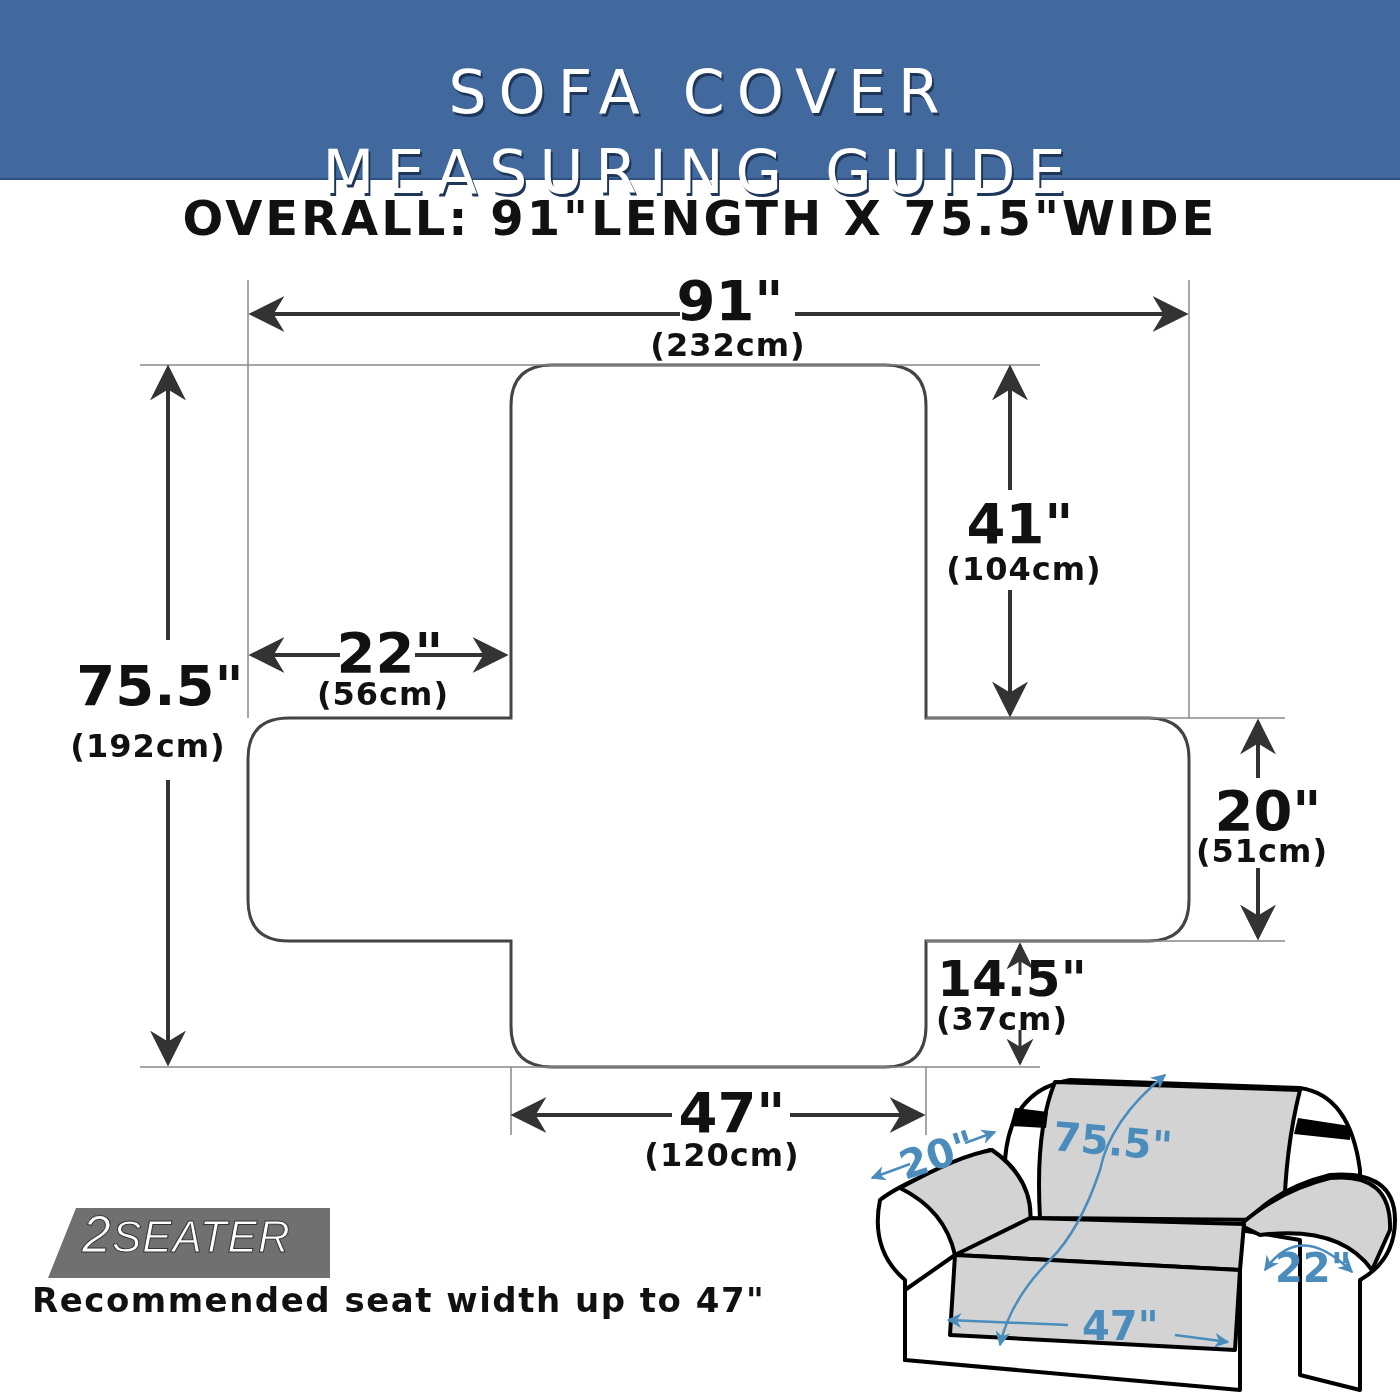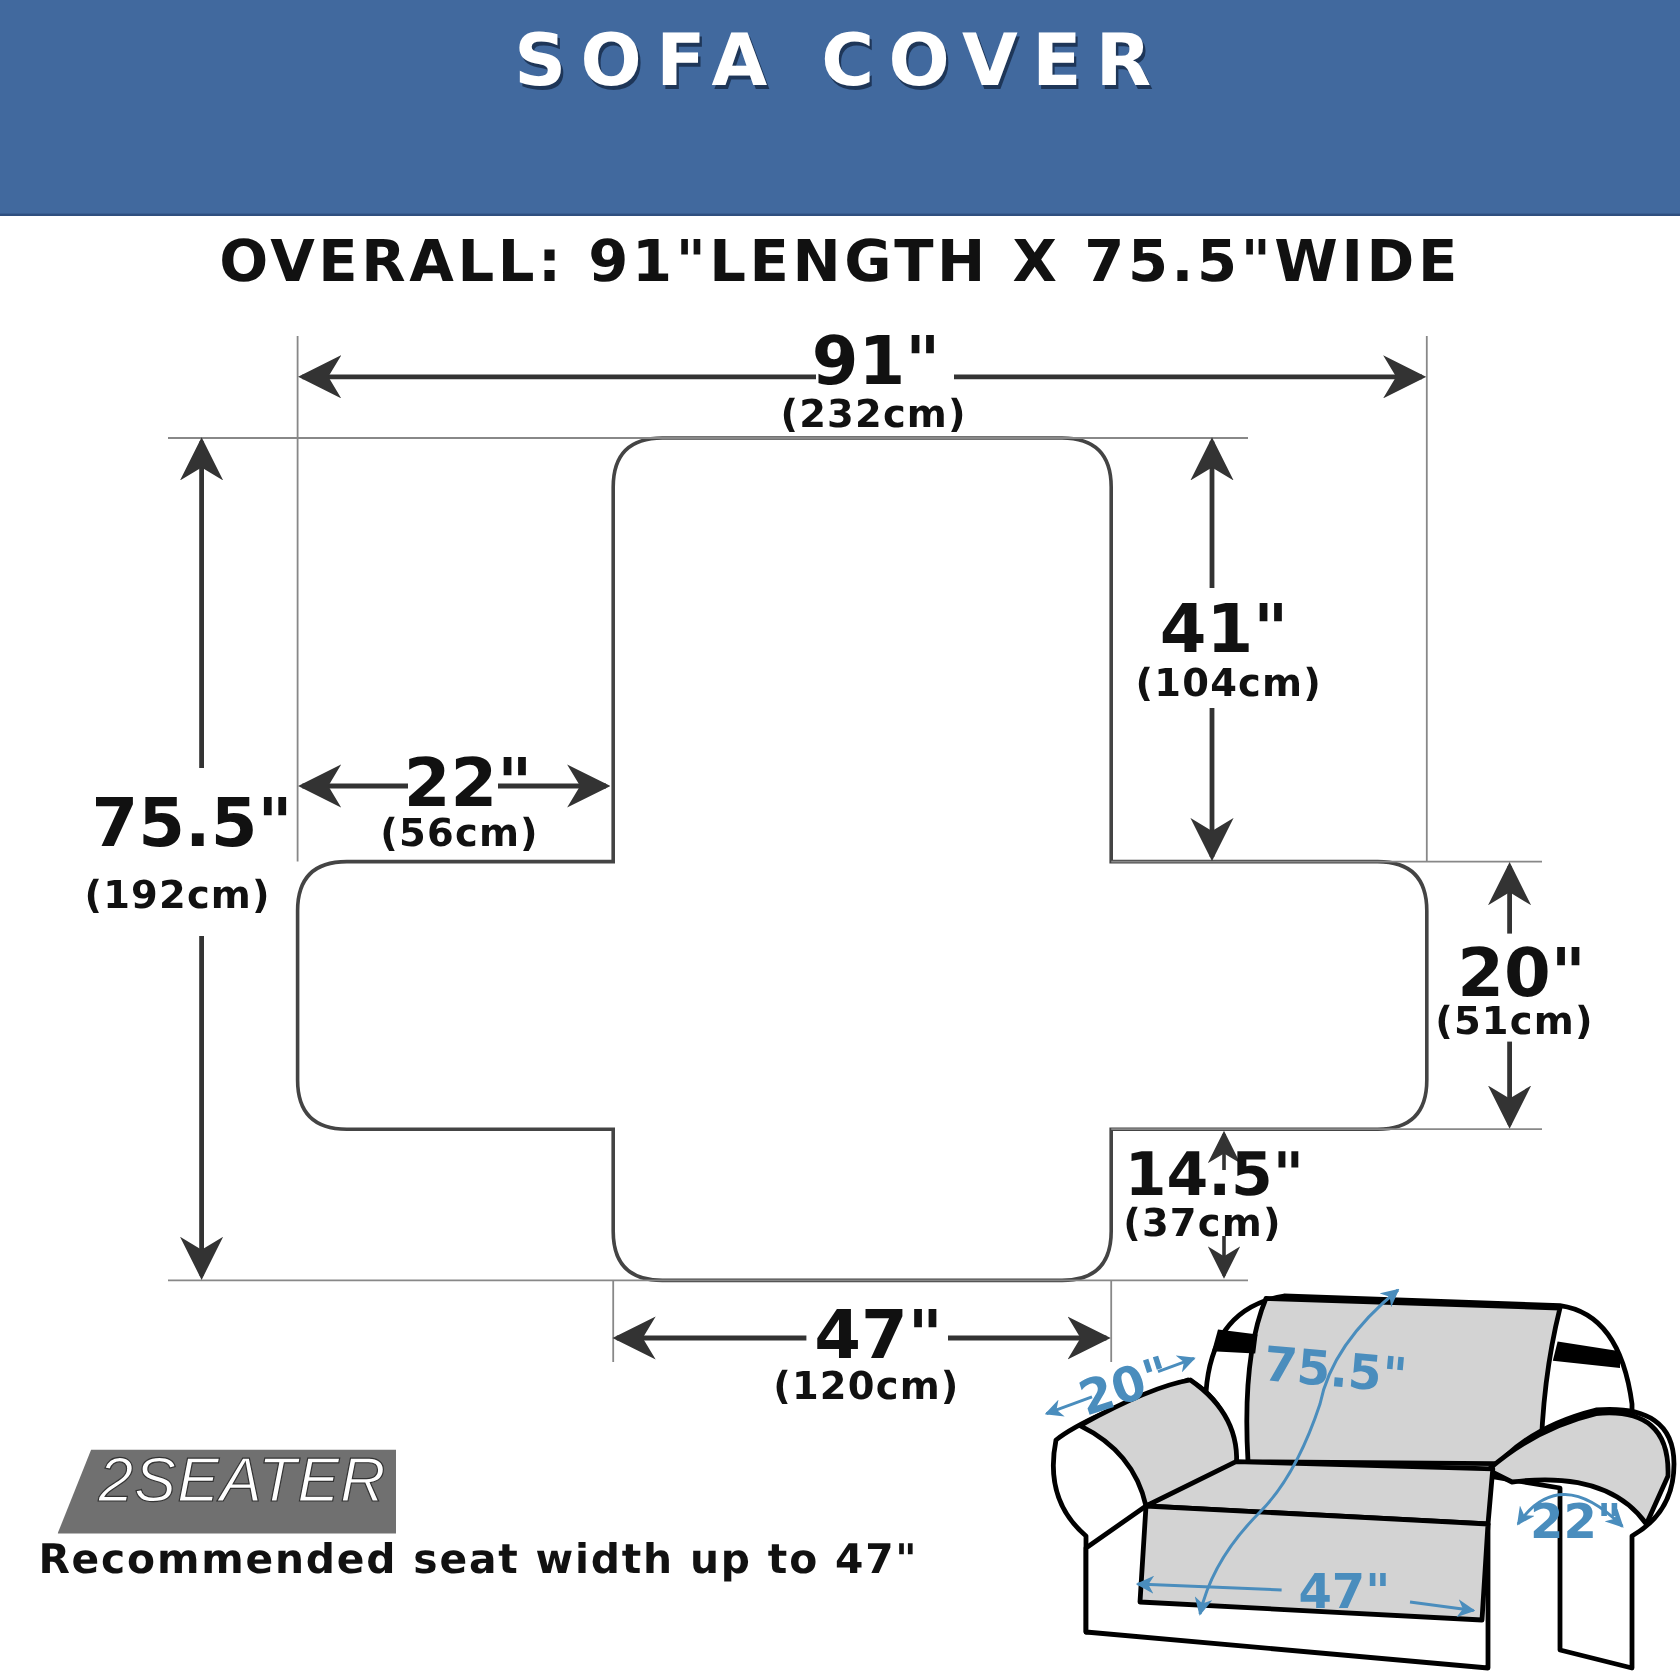--- a/index.html
+++ b/index.html
@@ -1,33 +1,34 @@
 <!DOCTYPE html>
 <html><head>
 <meta charset="utf-8">
 <style>
   html, body { margin:0; padding:0; }
   body { width:1400px; height:1400px; background:#ffffff; position:relative; overflow:hidden; font-family:"DejaVu Sans", sans-serif; }
   .banner { position:absolute; left:0; top:0; width:1400px; height:178px; background:#41699e; border-bottom:2px solid #2f4f7f; }
-  .banner-line { position:absolute; left:0; width:1400px; text-align:center; color:#ffffff; font-weight:bold; font-size:60px; letter-spacing:12px; text-shadow:2px 3px 0 #1e3658; }
+  .banner-line { position:absolute; left:0; width:1400px; text-align:center; color:#ffffff; font-weight:normal; font-size:60px; letter-spacing:12px; text-shadow:2px 3px 0 #1e3658;margin-top:41px; }
   .overall { position:absolute; left:0; top:190px; width:1400px; text-align:center; font-weight:bold; font-size:48px; letter-spacing:3px; color:#111; }
   svg.diagram { position:absolute; left:0; top:0; }
   .dim-big { font-family:"DejaVu Sans", sans-serif; font-weight:bold; font-size:56px; fill:#111; }
   .dim-cm { font-family:"DejaVu Sans", sans-serif; font-weight:bold; font-size:32px; fill:#111; letter-spacing:1px; }
   .blue-dim { font-family:"DejaVu Sans", sans-serif; font-weight:bold; font-size:40px; fill:#4a8dbd; }
   .badge { position:absolute; left:48px; top:1208px; width:282px; height:72px; }
   .badge-text { position:absolute; left:82px; top:1204px; color:#fff; font-style:italic; font-size:52px; font-family:"Liberation Sans", sans-serif; letter-spacing:1px; -webkit-text-stroke:1px #333; }
-  .badge-text .seater { font-size:52px; }
+  .badge-text .seater { font-size:44px; }
   .recommend { position:absolute; left:32px; top:1280px; font-weight:bold; font-size:34px; letter-spacing:1.5px; color:#111; }
 </style>
 </head>
 <body>
 
 <div class="banner">
   <div class="banner-line" style="top:16px;">SOFA COVER</div>
+  <div class="banner-line" style="top:96px;">MEASURING GUIDE</div>
 </div>
 
 <div class="overall">OVERALL: 91"LENGTH X 75.5"WIDE</div>
 
 <svg class="diagram" width="1400" height="1400" viewBox="0 0 1400 1400">
   <defs>
     <marker id="ah" viewBox="0 0 10 10" refX="9" refY="5" markerWidth="9" markerHeight="9" orient="auto-start-reverse">
       <path d="M0,0 L10,5 L0,10 L3,5 Z" fill="#333"></path>
     </marker>
     <marker id="bh" viewBox="0 0 10 10" refX="9" refY="5" markerWidth="6" markerHeight="6" orient="auto-start-reverse">

